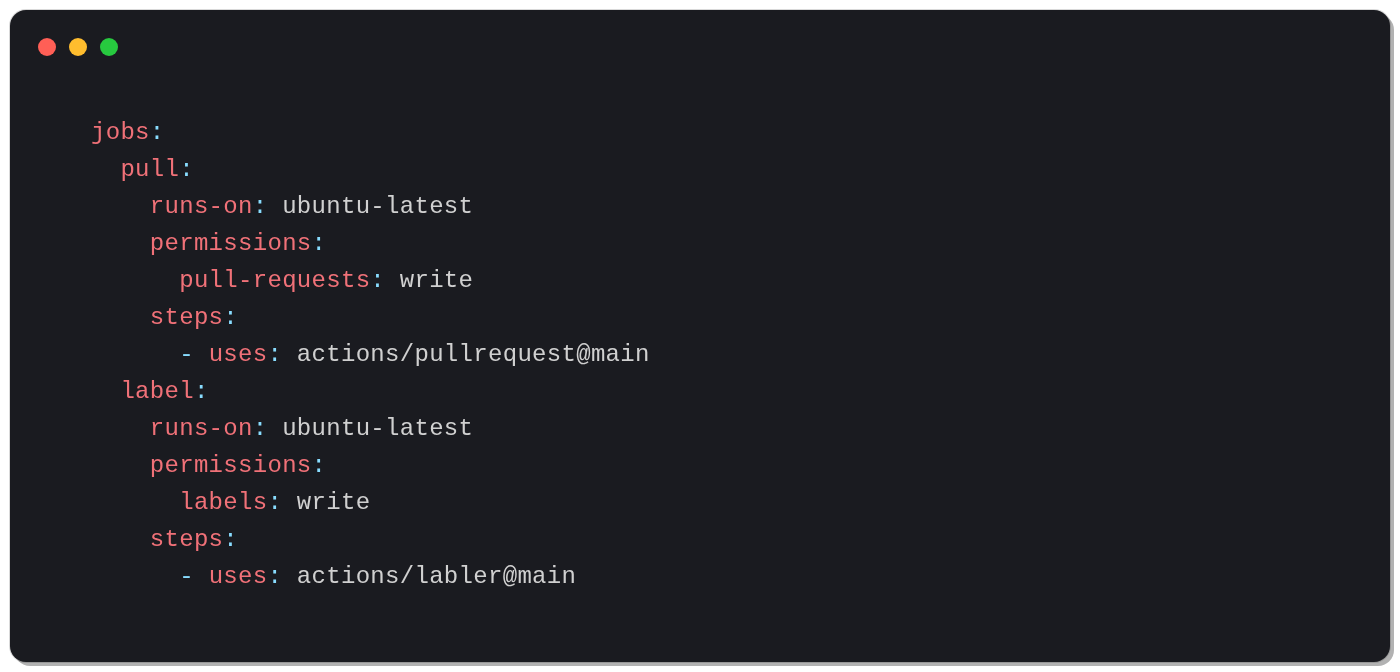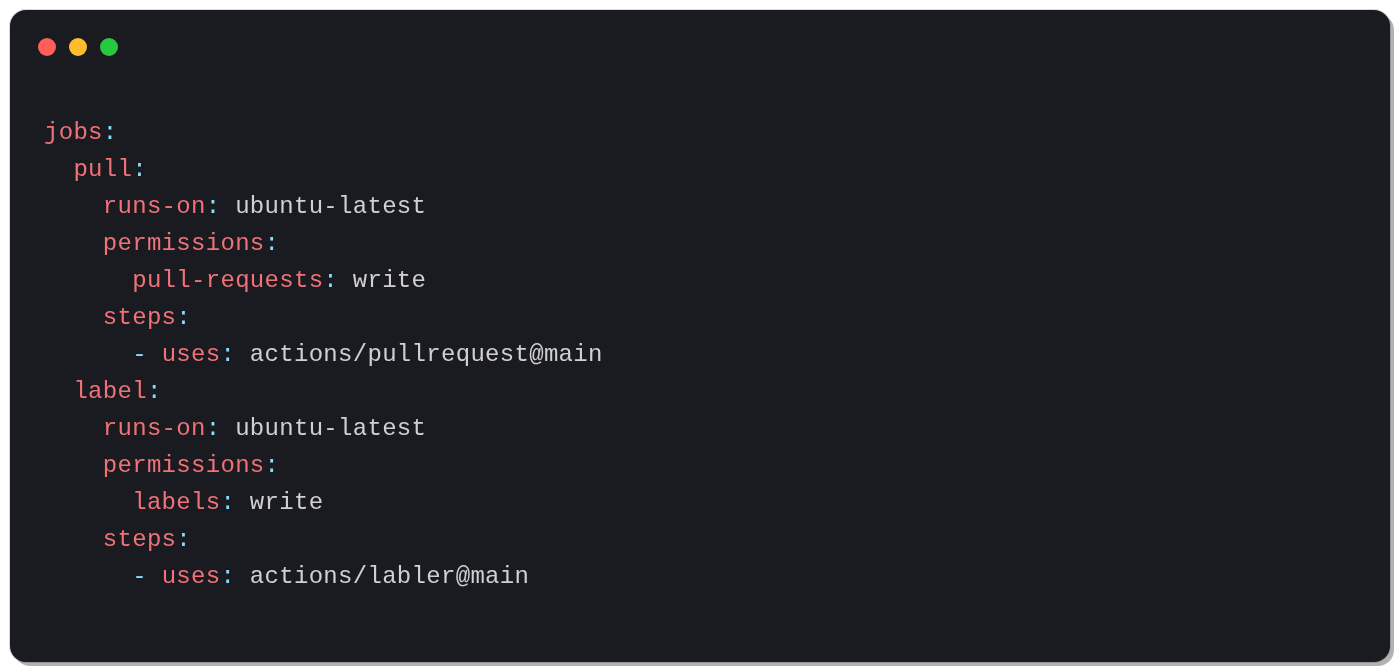--- a/index.html
+++ b/index.html
@@ -39,20 +39,21 @@
     }
     .traffic-red { background: #ff5f56; }
     .traffic-yellow { background: #ffbd2e; }
     .traffic-green { background: #27c93f; }
     .code-area {
       padding: 54px 34px 20px 34px;
       font-size: 24px;
       line-height: 37px;
       white-space: pre;
       letter-spacing: 0.3px;
+      margin-left: 47px;
     }
     .key { color: #f07178; }
     .colon { color: #89ddff; }
     .dash { color: #89ddff; }
     .value { color: #d0d0d0; }
   </style>
 </head>
 <body>
 
 <div class="terminal-window">

